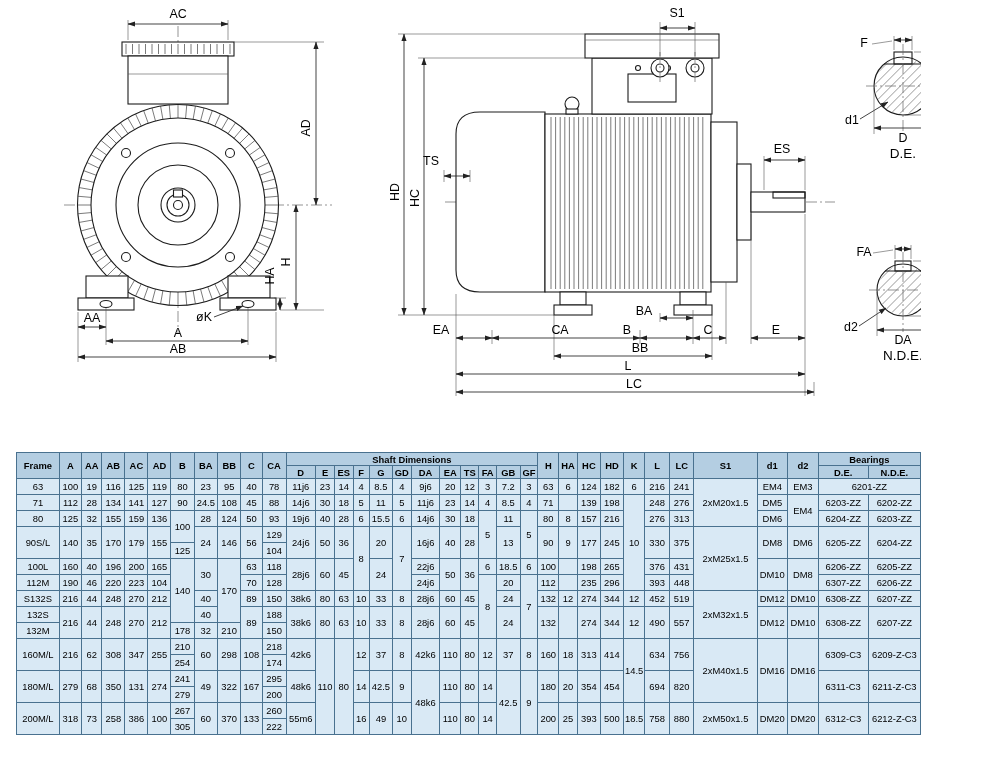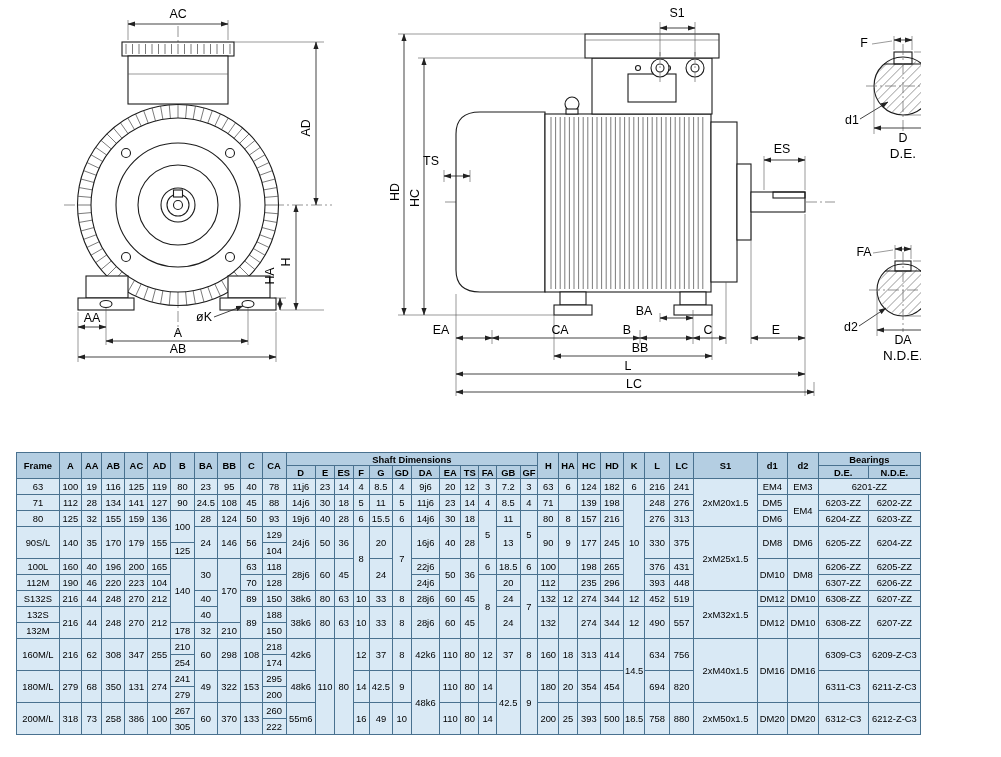--- a/index.html
+++ b/index.html
@@ -812,21 +812,21 @@
           <tr>
             <td rowspan="2">180M/L</td>
             <td rowspan="2">279</td>
             <td rowspan="2">68</td>
             <td rowspan="2">350</td>
             <td rowspan="2">131</td>
             <td rowspan="2">274</td>
             <td>241</td>
             <td rowspan="2">49</td>
             <td rowspan="2">322</td>
-            <td rowspan="2">153</td>
+            <td rowspan="2">167</td>
             <td>295</td>
             <td rowspan="2">48k6</td>
             <td rowspan="2">14</td>
             <td rowspan="2">42.5</td>
             <td rowspan="2">9</td>
             <td rowspan="4">48k6</td>
             <td rowspan="2">110</td>
             <td rowspan="2">80</td>
             <td rowspan="2">14</td>
             <td rowspan="4">42.5</td>

